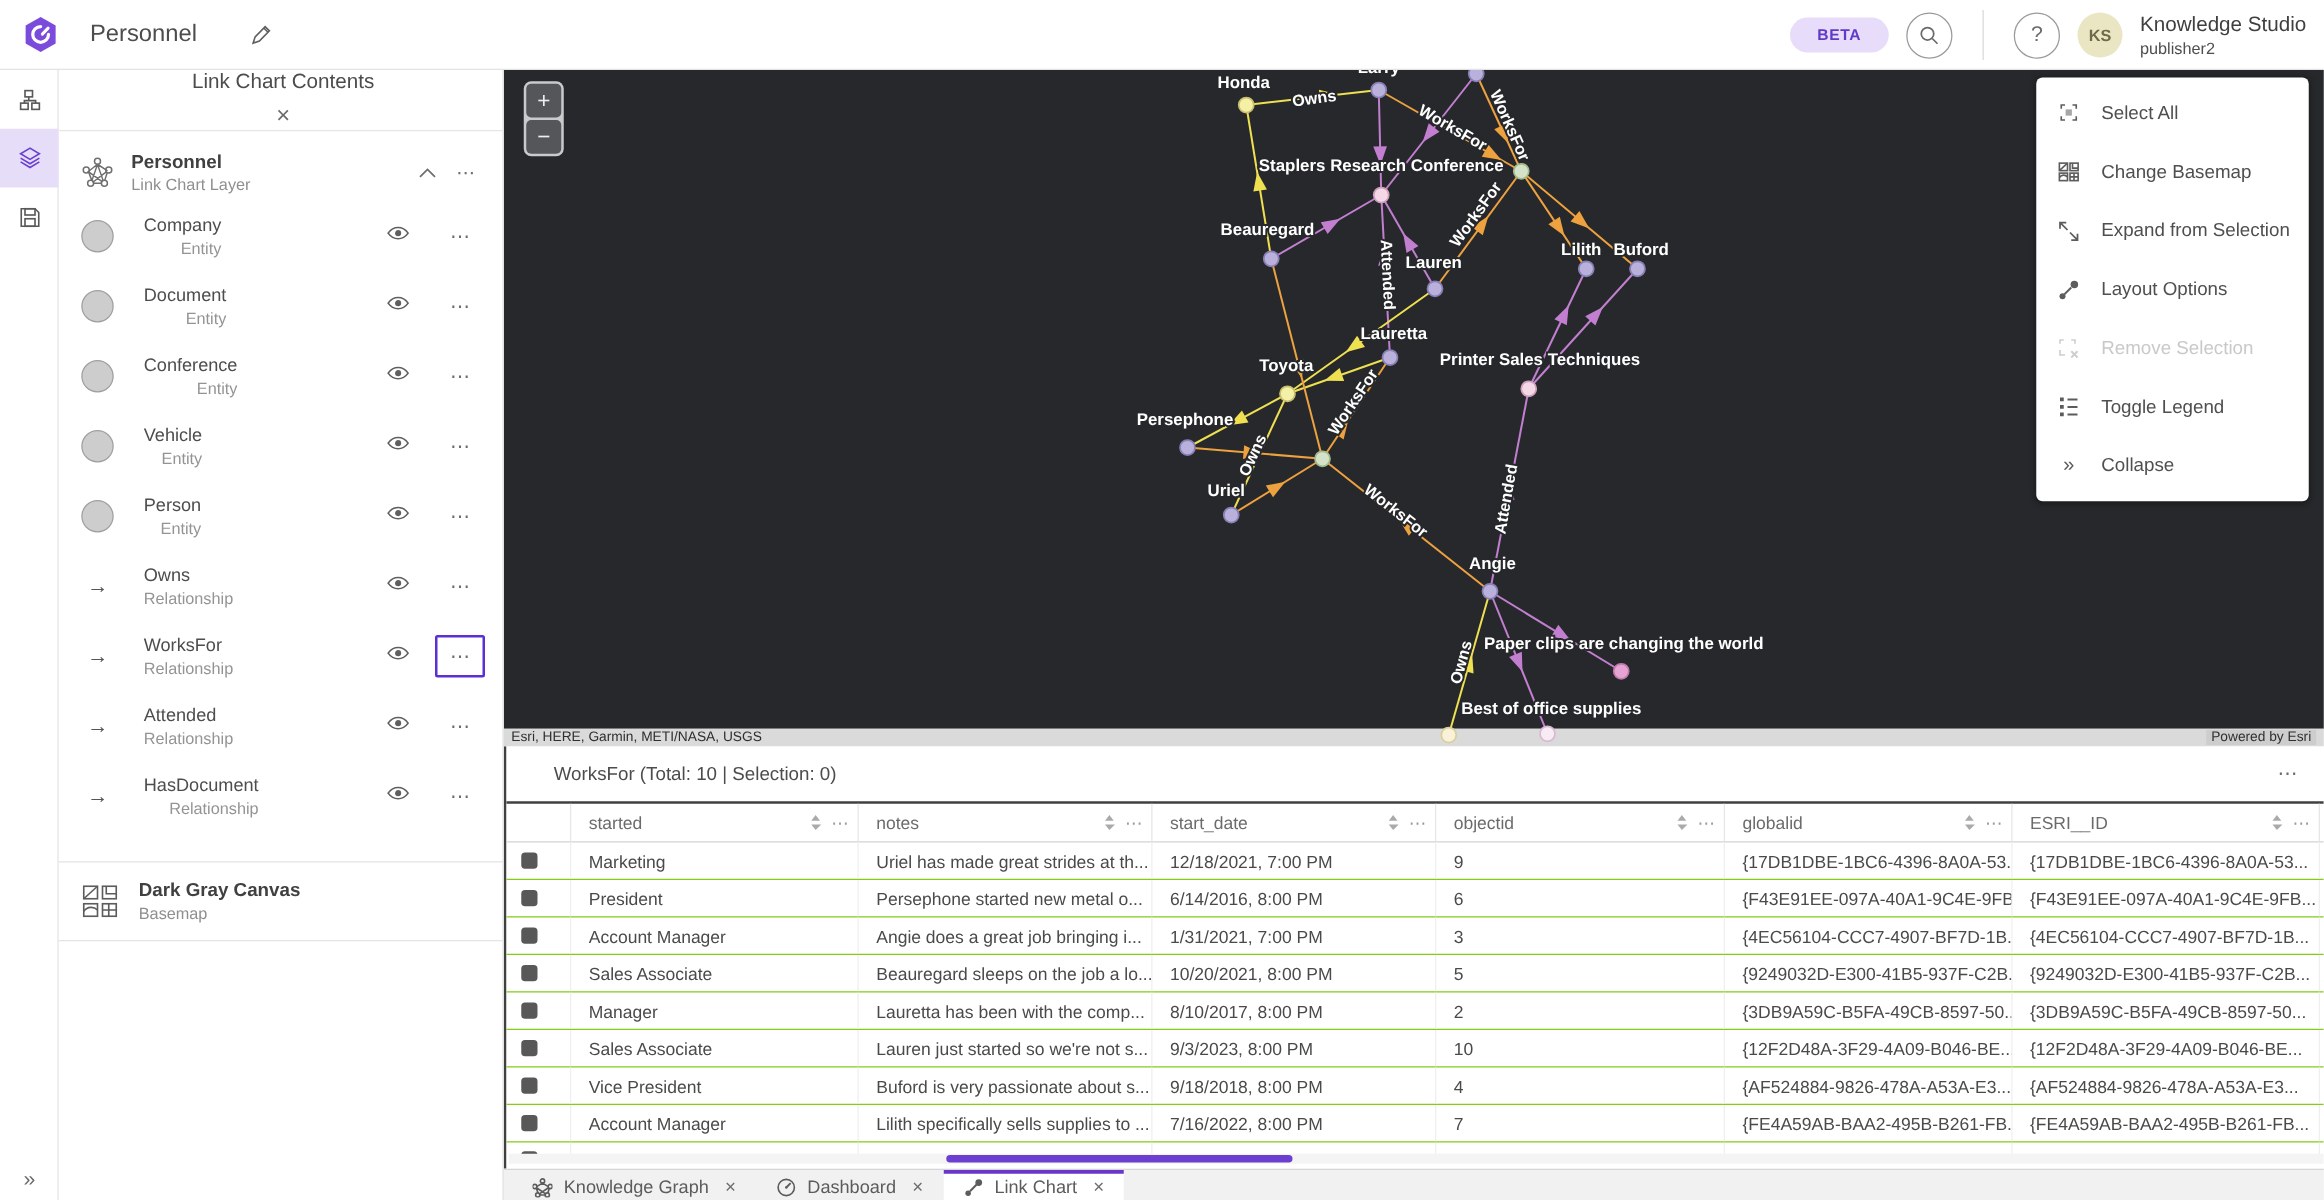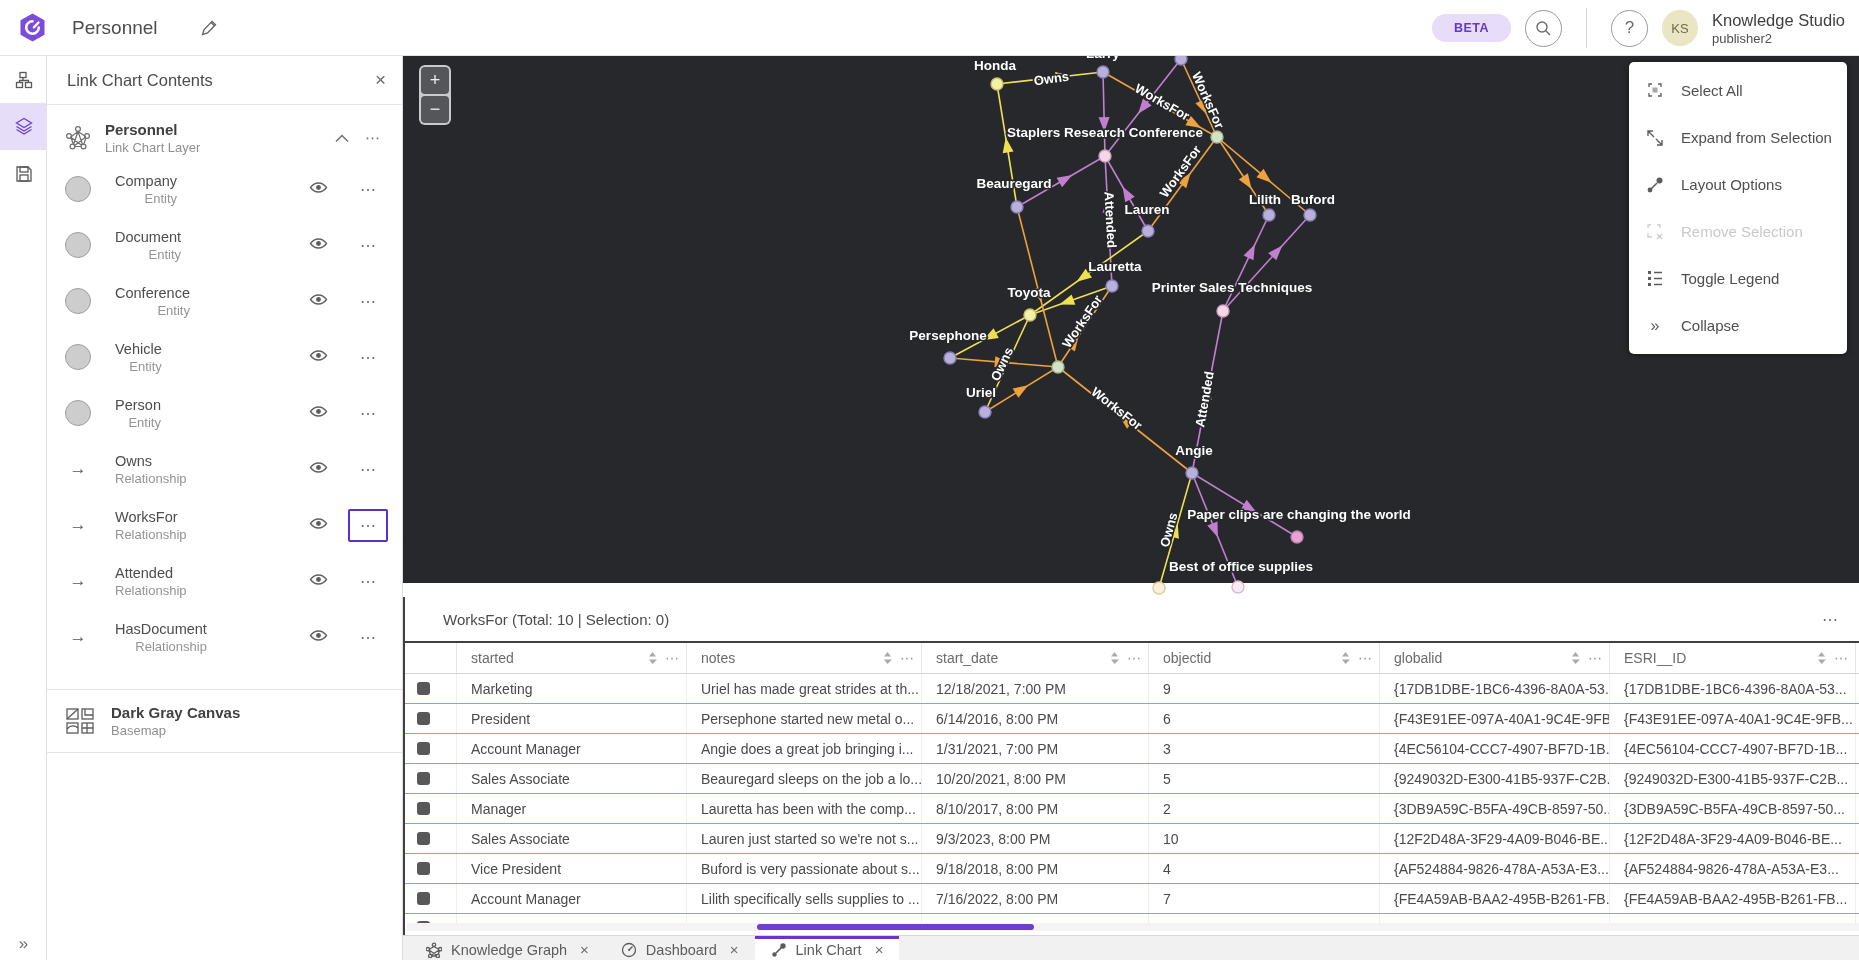--- a/index.html
+++ b/index.html
@@ -15,38 +15,38 @@
   #app-title { font-size:19px; color:#4d4d4d; margin-left:24px; }
   #edit-pencil { margin-left:42px; color:#5f5f5f; cursor:pointer; }
   #header-right { position:absolute; right:14px; top:0; height:56px; display:flex; align-items:center; gap:14px; }
   #beta-badge { background:#e7dcf9; color:#6239c8; font-weight:bold; font-size:12.5px;
                 letter-spacing:.5px; padding:7px 22px; border-radius:14px; }
   .circle-btn { width:37px; height:37px; border:1px solid #9a9a9a; border-radius:50%;
                 display:flex; align-items:center; justify-content:center; color:#6b6b6b;
                 background:#fff; font-size:17px; }
   #header-divider { width:1px; height:40px; background:#d9d9d9; margin:0 10px; }
   #avatar { width:36px; height:36px; border-radius:50%; background:#eae5c3; color:#6f6b49;
-            display:flex; align-items:center; justify-content:center; font-size:13px; font-weight:normal; }
+            display:flex; align-items:center; justify-content:center; font-size:13px; font-weight:bold; }
   #account-name { font-size:16.5px; color:#3f3f3f; }
   #account-user { font-size:13px; color:#4f4f4f; margin-top:1px; }
 
   
   #rail { position:absolute; left:0; top:56px; width:47px; height:904px; background:#fff;
           border-right:1px solid #e0e0e0; z-index:40; }
   .rail-item { width:47px; height:47px; display:flex; align-items:center; justify-content:center;
                color:#595959; cursor:pointer; }
   .rail-item.selected { background:#e6ddf8; color:#6c3fd0; }
   #rail-collapse { position:absolute; left:0; bottom:6px; width:47px; text-align:center;
                    color:#6b6b6b; font-size:17px; cursor:pointer; }
 
   
   #panel { position:absolute; left:47px; top:56px; width:356px; height:904px; background:#fff;
            border-right:1px solid #dedede; z-index:40; }
   #panel-header { height:49px; display:flex; align-items:center; justify-content:space-between;
-                  padding:0 16px 0 20px; border-bottom:1px solid #e6e6e6; }
+                  padding:0 16px 0 20px; border-bottom:1px solid #e6e6e6;flex-direction:column; }
   #panel-title { font-size:16.5px; color:#4c4c4c; }
   .x-btn { color:#6b6b6b; font-size:19px; cursor:pointer; }
   #group-row { display:flex; align-items:center; padding:16px 14px 6px 18px; }
   #group-icon { color:#6f6f6f; margin-right:14px; }
   #group-name { font-size:15px; color:#404040; font-weight:bold; }
   #group-type { font-size:13px; color:#8f8f8f; margin-top:2px; }
   #group-row .spacer { flex:1; }
   .mini-btn { color:#6d6d6d; padding:4px 8px; cursor:pointer; font-size:15px; }
   .layer-row { height:56px; display:flex; align-items:center; padding-left:18px; }
   .swatch-circle { width:26px; height:26px; border-radius:50%; background:#cdcdcd;
@@ -483,20 +483,35 @@
             <svg width="17" height="17" viewBox="0 0 17 17" fill="none" stroke="currentColor" stroke-width="1.3">
               <path d="M2 5V2h3M11 2h3v3M14 11v3h-3M2 11v3h3"></path>
               <rect x="5.5" y="5.5" width="5" height="5" fill="currentColor" stroke="none" opacity=".55"></rect>
             </svg>
           </span>
     <span>Select All</span>
   </div>
   <div class="menu-item ">
     <span class="icn" style="margin-right:17px;">
             <svg width="18" height="18" viewBox="0 0 18 18" fill="none" stroke="currentColor" stroke-width="1.3">
+              <rect x="1.5" y="1.5" width="6.5" height="6"></rect>
+              <path d="M1.5 7.5l6.5-6"></path>
+              <rect x="10" y="1.5" width="6.5" height="6"></rect>
+              <path d="M12 1.5v4h4.5"></path>
+              <rect x="1.5" y="9.5" width="6.5" height="6"></rect>
+              <path d="M1.5 13c2-2.5 4.5-2.5 6.5-.5"></path>
+              <rect x="10" y="9.5" width="6.5" height="6"></rect>
+              <path d="M13.2 9.5v6M10 12.5h6.5"></path>
+            </svg>
+          </span>
+    <span>Change Basemap</span>
+  </div>
+  <div class="menu-item ">
+    <span class="icn" style="margin-right:17px;">
+            <svg width="18" height="18" viewBox="0 0 18 18" fill="none" stroke="currentColor" stroke-width="1.3">
               <path d="M7 2H2v5M11 16h5v-5M2.5 2.5L8 8M15.5 15.5L10 10" stroke-width="1.4"></path>
               <path d="M8 8L5 8M8 8L8 5M10 10h3M10 10v3" stroke-width="0"></path>
             </svg>
           </span>
     <span>Expand from Selection</span>
   </div>
   <div class="menu-item ">
     <span class="icn" style="margin-right:17px;">
             <svg width="18" height="18" viewBox="0 0 18 18" fill="none" stroke="currentColor" stroke-width="1.3">
               <circle cx="4" cy="14" r="2.4" fill="currentColor" stroke="none"></circle>
@@ -526,20 +541,24 @@
           </span>
     <span>Toggle Legend</span>
   </div>
   <div class="menu-item ">
     <span class="icn" style="width:18px;margin-right:17px;font-size:16px;">»</span>
     <span>Collapse</span>
   </div>
       </div>
   </div>
 
+  <div id="attribution">
+    <span>Esri, HERE, Garmin, METI/NASA, USGS</span>
+    <span id="powered-by">Powered by Esri</span>
+  </div>
 
   <div id="table-region">
     <div id="table-title-row">
       <span id="table-title">WorksFor (Total: 10 | Selection: 0)</span>
       <span class="hdr-dots" style="font-size:16px;color:#6d6d6d;">⋯</span>
     </div>
     <div id="table-grid">
         <div class="hdr-row">
   <div class="hdr-cell" style="width:52px"></div>
   <div class="hdr-cell" style="width:230px">

